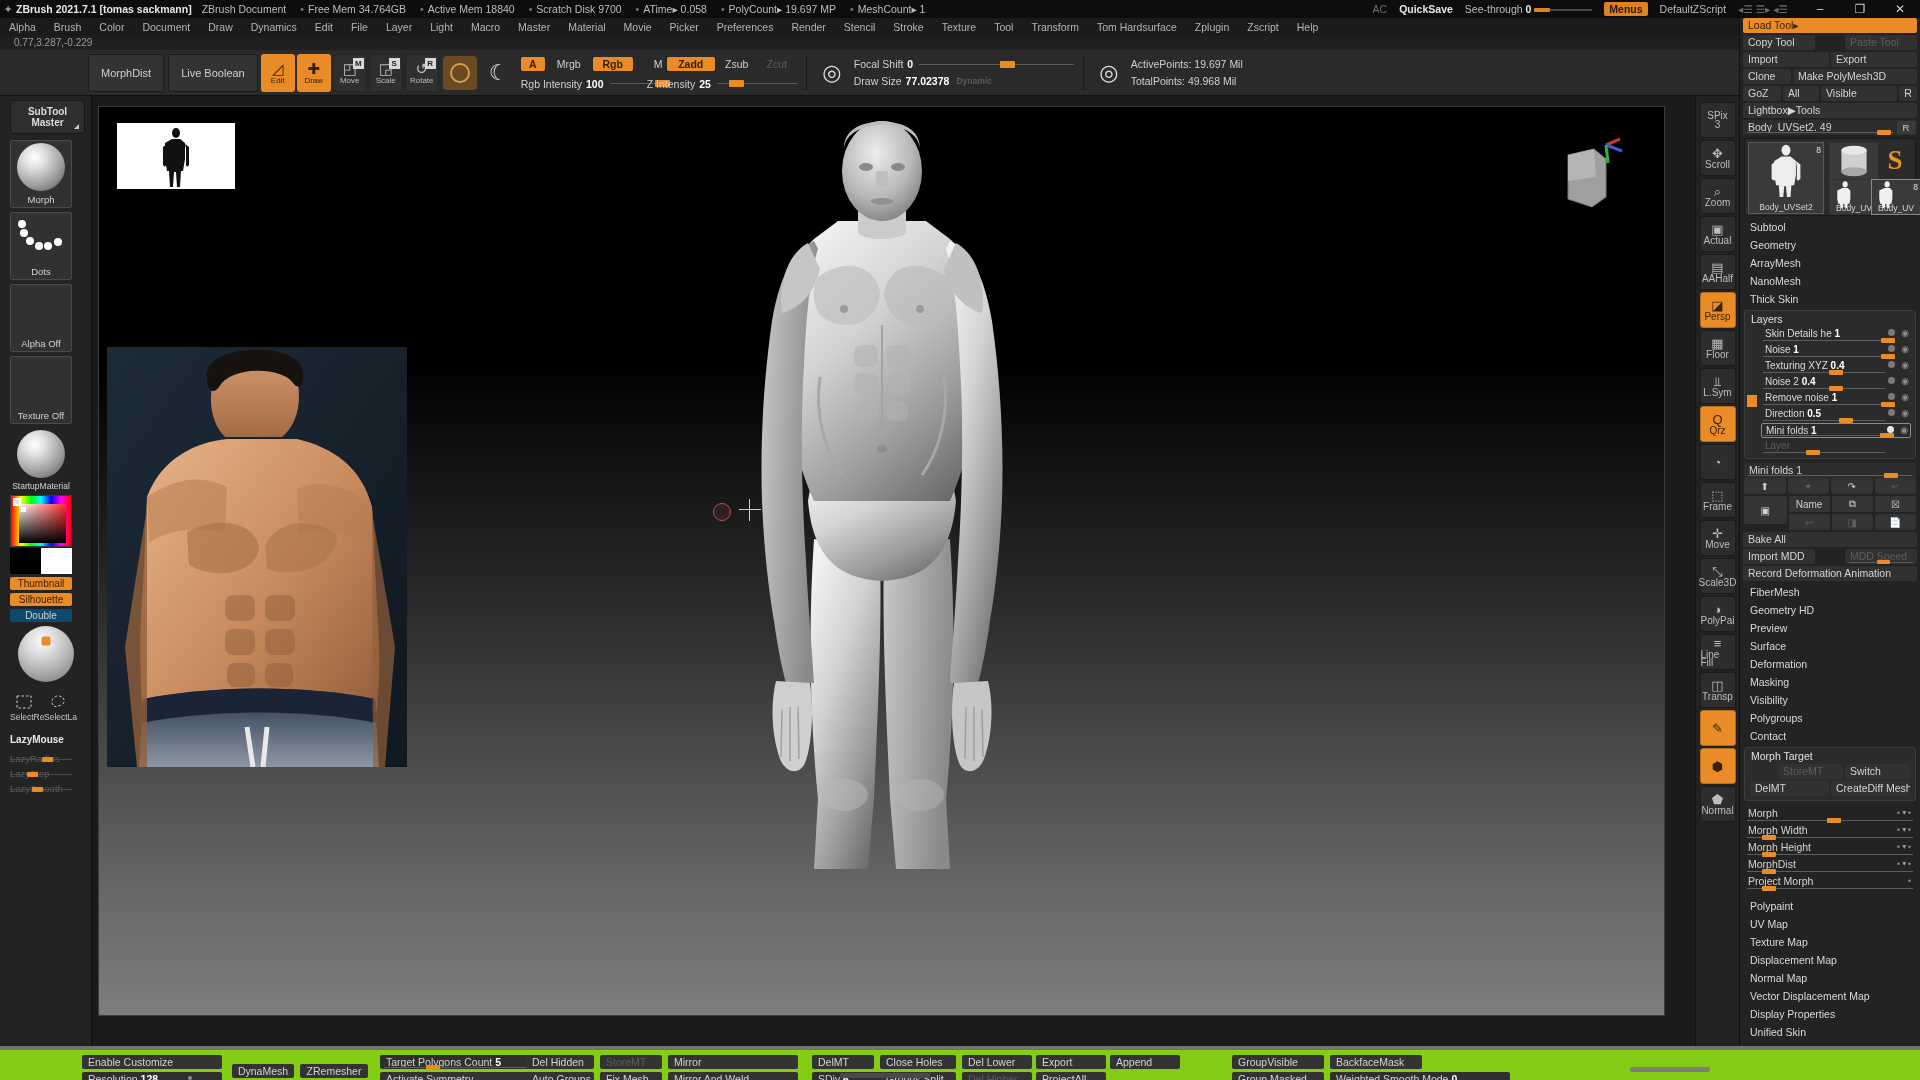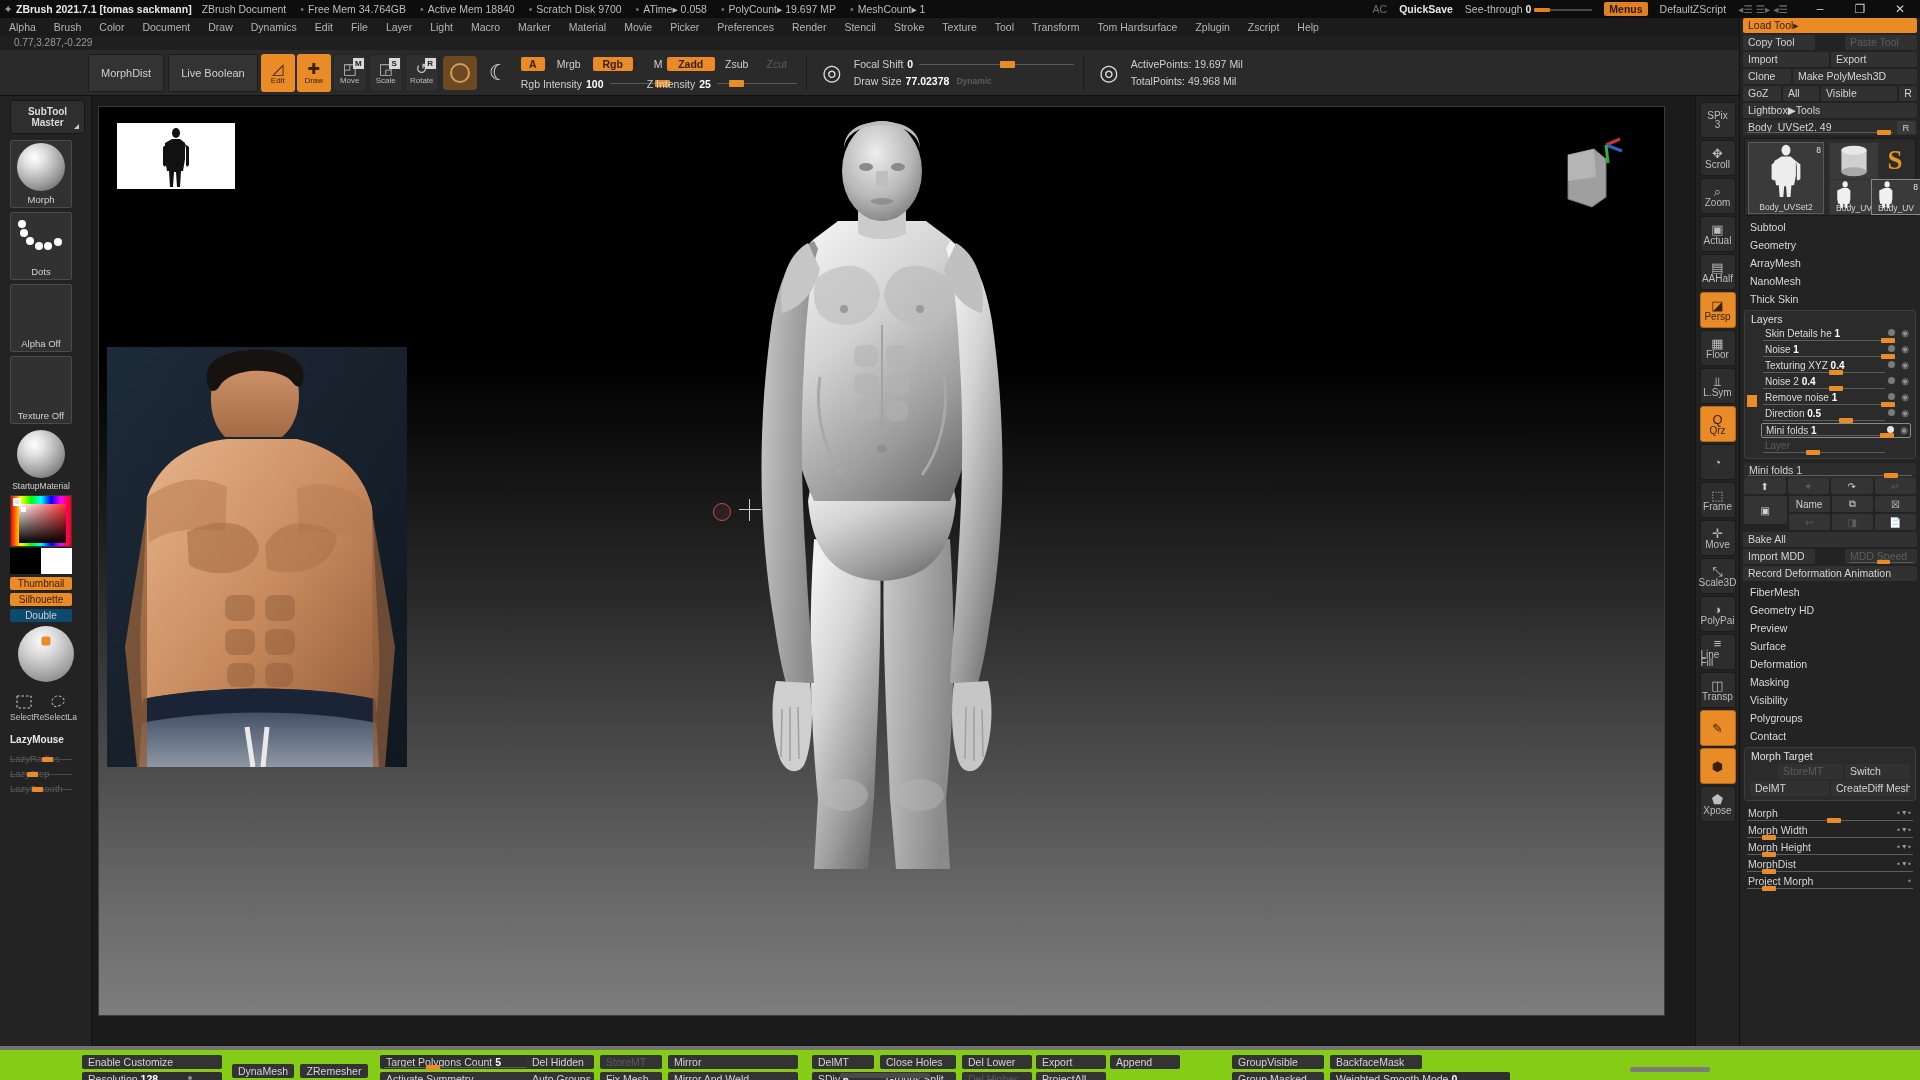--- a/index.html
+++ b/index.html
@@ -263,21 +263,21 @@
       <div class="mi">Brush</div>
       <div class="mi">Color</div>
       <div class="mi">Document</div>
       <div class="mi">Draw</div>
       <div class="mi">Dynamics</div>
       <div class="mi">Edit</div>
       <div class="mi">File</div>
       <div class="mi">Layer</div>
       <div class="mi">Light</div>
       <div class="mi">Macro</div>
-      <div class="mi">Marker</div>
+      <div class="mi">Master</div>
       <div class="mi">Material</div>
       <div class="mi">Movie</div>
       <div class="mi">Picker</div>
       <div class="mi">Preferences</div>
       <div class="mi">Render</div>
       <div class="mi">Stencil</div>
       <div class="mi">Stroke</div>
       <div class="mi">Texture</div>
       <div class="mi">Tool</div>
       <div class="mi">Transform</div>
@@ -704,21 +704,21 @@
         <span class="t">Transp</span>
       </div>
       <div class="istrip-b on">
         <span class="g">✎</span>
       </div>
       <div class="istrip-b on">
         <span class="g">⬢</span>
       </div>
       <div class="istrip-b">
         <span class="g">⬟</span>
-        <span class="t">Xpose</span>
+        <span class="t">Normal</span>
       </div>
     </div>
 
   <div class="rightpanel">
     <div class="rp-row">
         <div class="rp-b" style="background:#e98b27;color:#331d05">Load Tool▸</div>
       </div>
     <div class="rp-row">
       <div class="rp-b">Copy Tool</div>
       <div class="rp-b dim">Paste Tool</div>
@@ -959,20 +959,30 @@
           <span class="kn" style="left:10%"></span>
       </div>
       <div class="msl">
         <span class="lb">Project Morph</span>
         <span class="tags">▪</span>
         <span class="trk"></span>
           <span class="kn" style="left:10%"></span>
       </div>
     </div>
 
+    <div id="sections-bottom" style="margin-top:8px">
+        <div class="rp-sect">Polypaint</div>
+        <div class="rp-sect">UV Map</div>
+        <div class="rp-sect">Texture Map</div>
+        <div class="rp-sect">Displacement Map</div>
+        <div class="rp-sect">Normal Map</div>
+        <div class="rp-sect">Vector Displacement Map</div>
+        <div class="rp-sect">Display Properties</div>
+        <div class="rp-sect">Unified Skin</div>
+      </div>
   </div>
 
   <div class="bottombar">
     <div class="bb-b" style="left:82px; top:5px; width:140px;">Enable Customize</div>
     <div class="bb-s" style="left:82px; top:22px; width:140px;">
       <span class="lb"><span>Resolution</span> <b>128</b></span>
       <span class="kn" style="left:6px"></span>
     </div>
     <div class="bb-dot" style="left:188px; top:26px;"></div>
 

